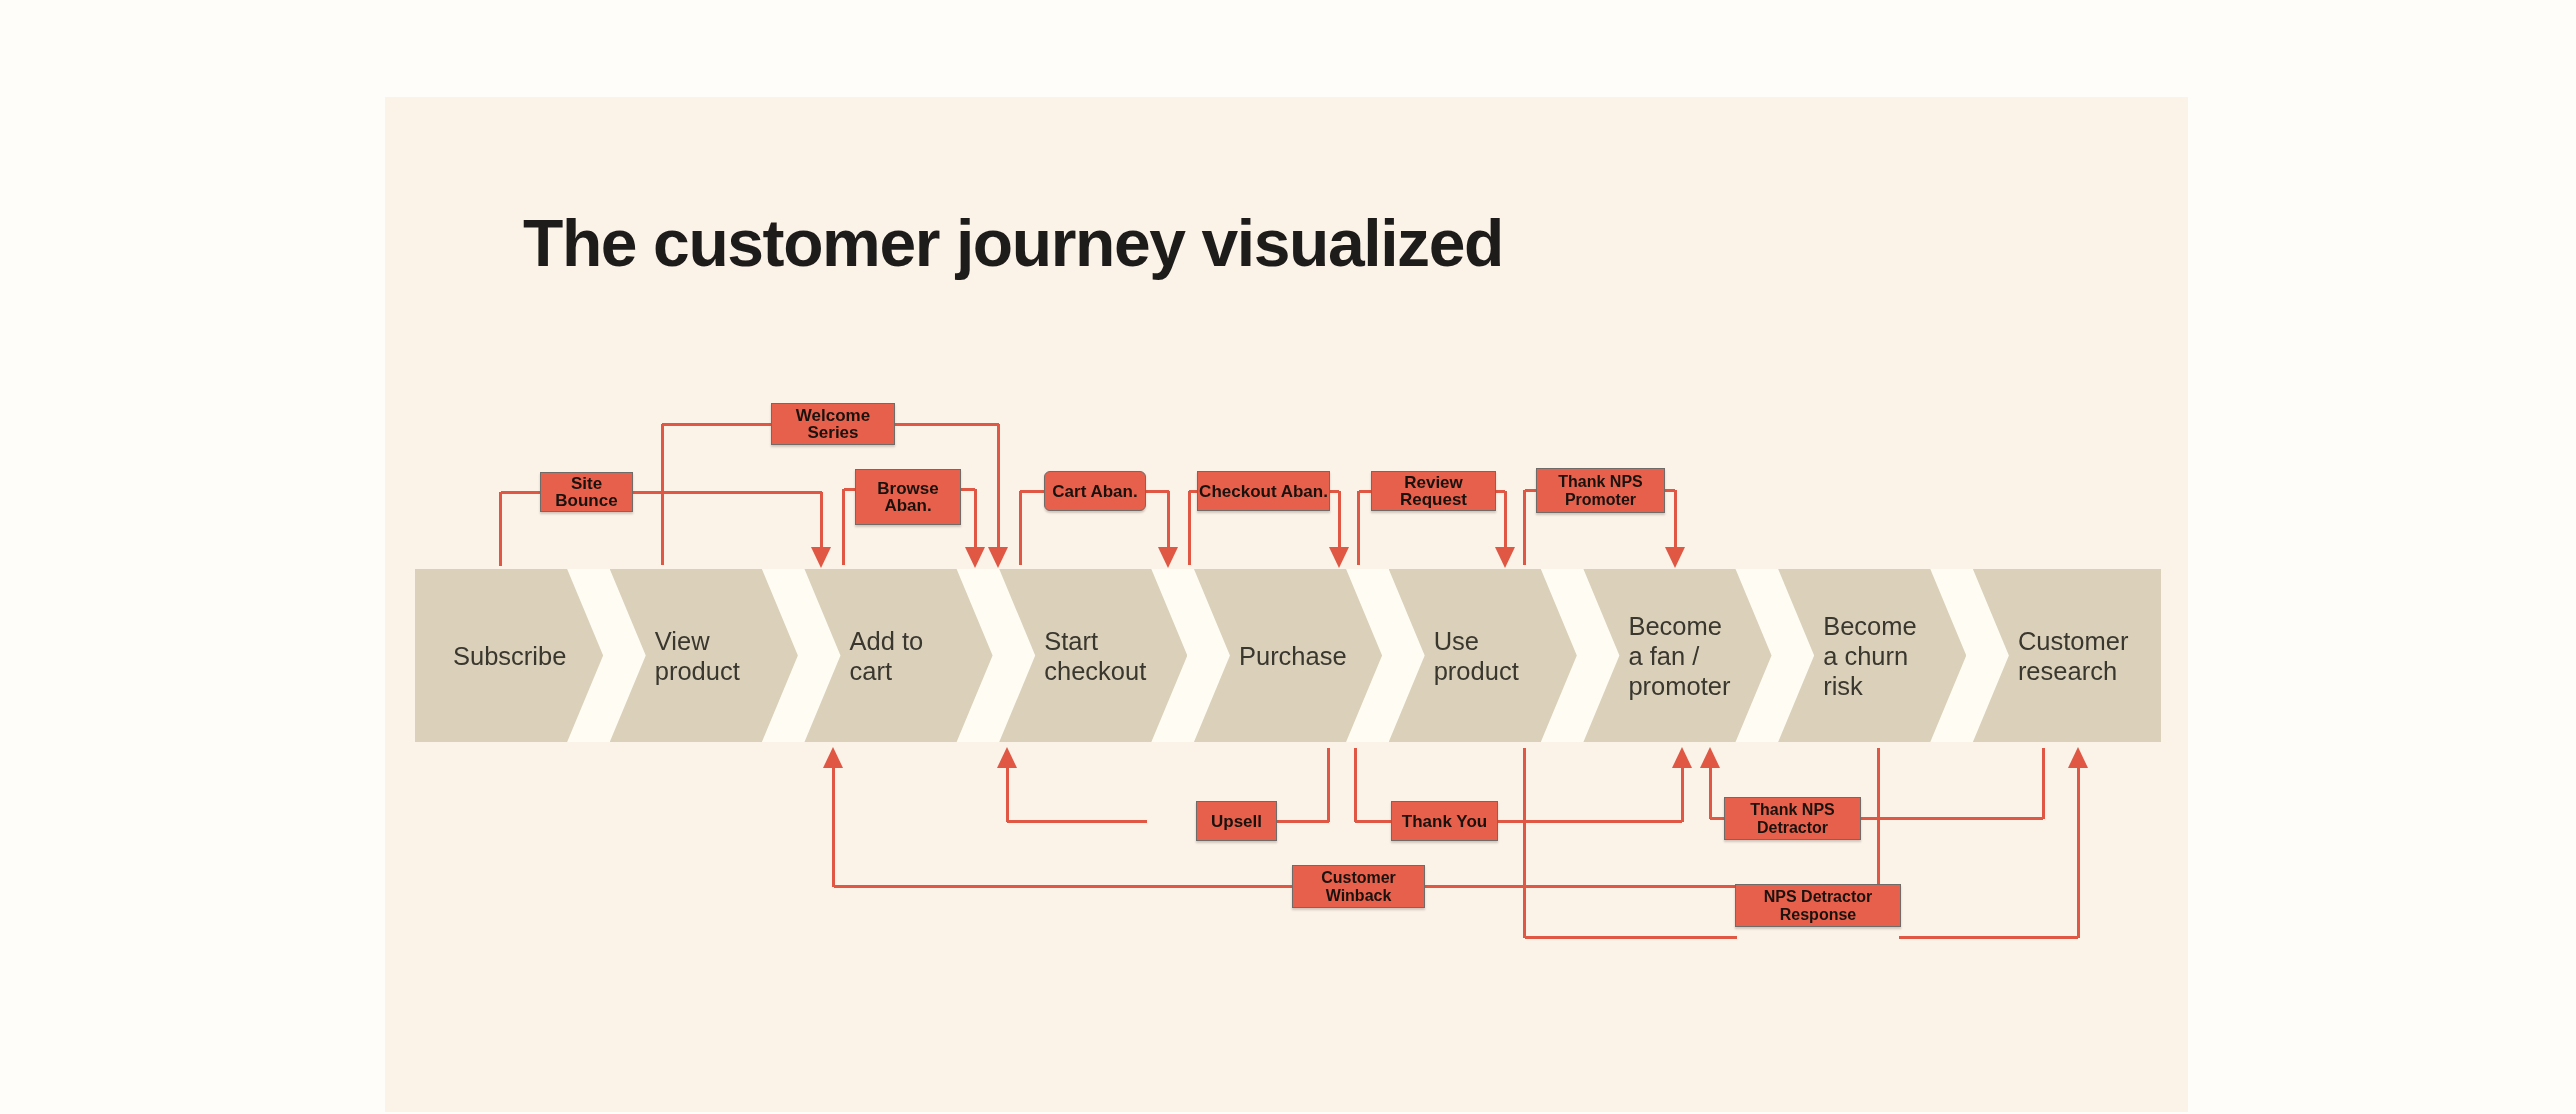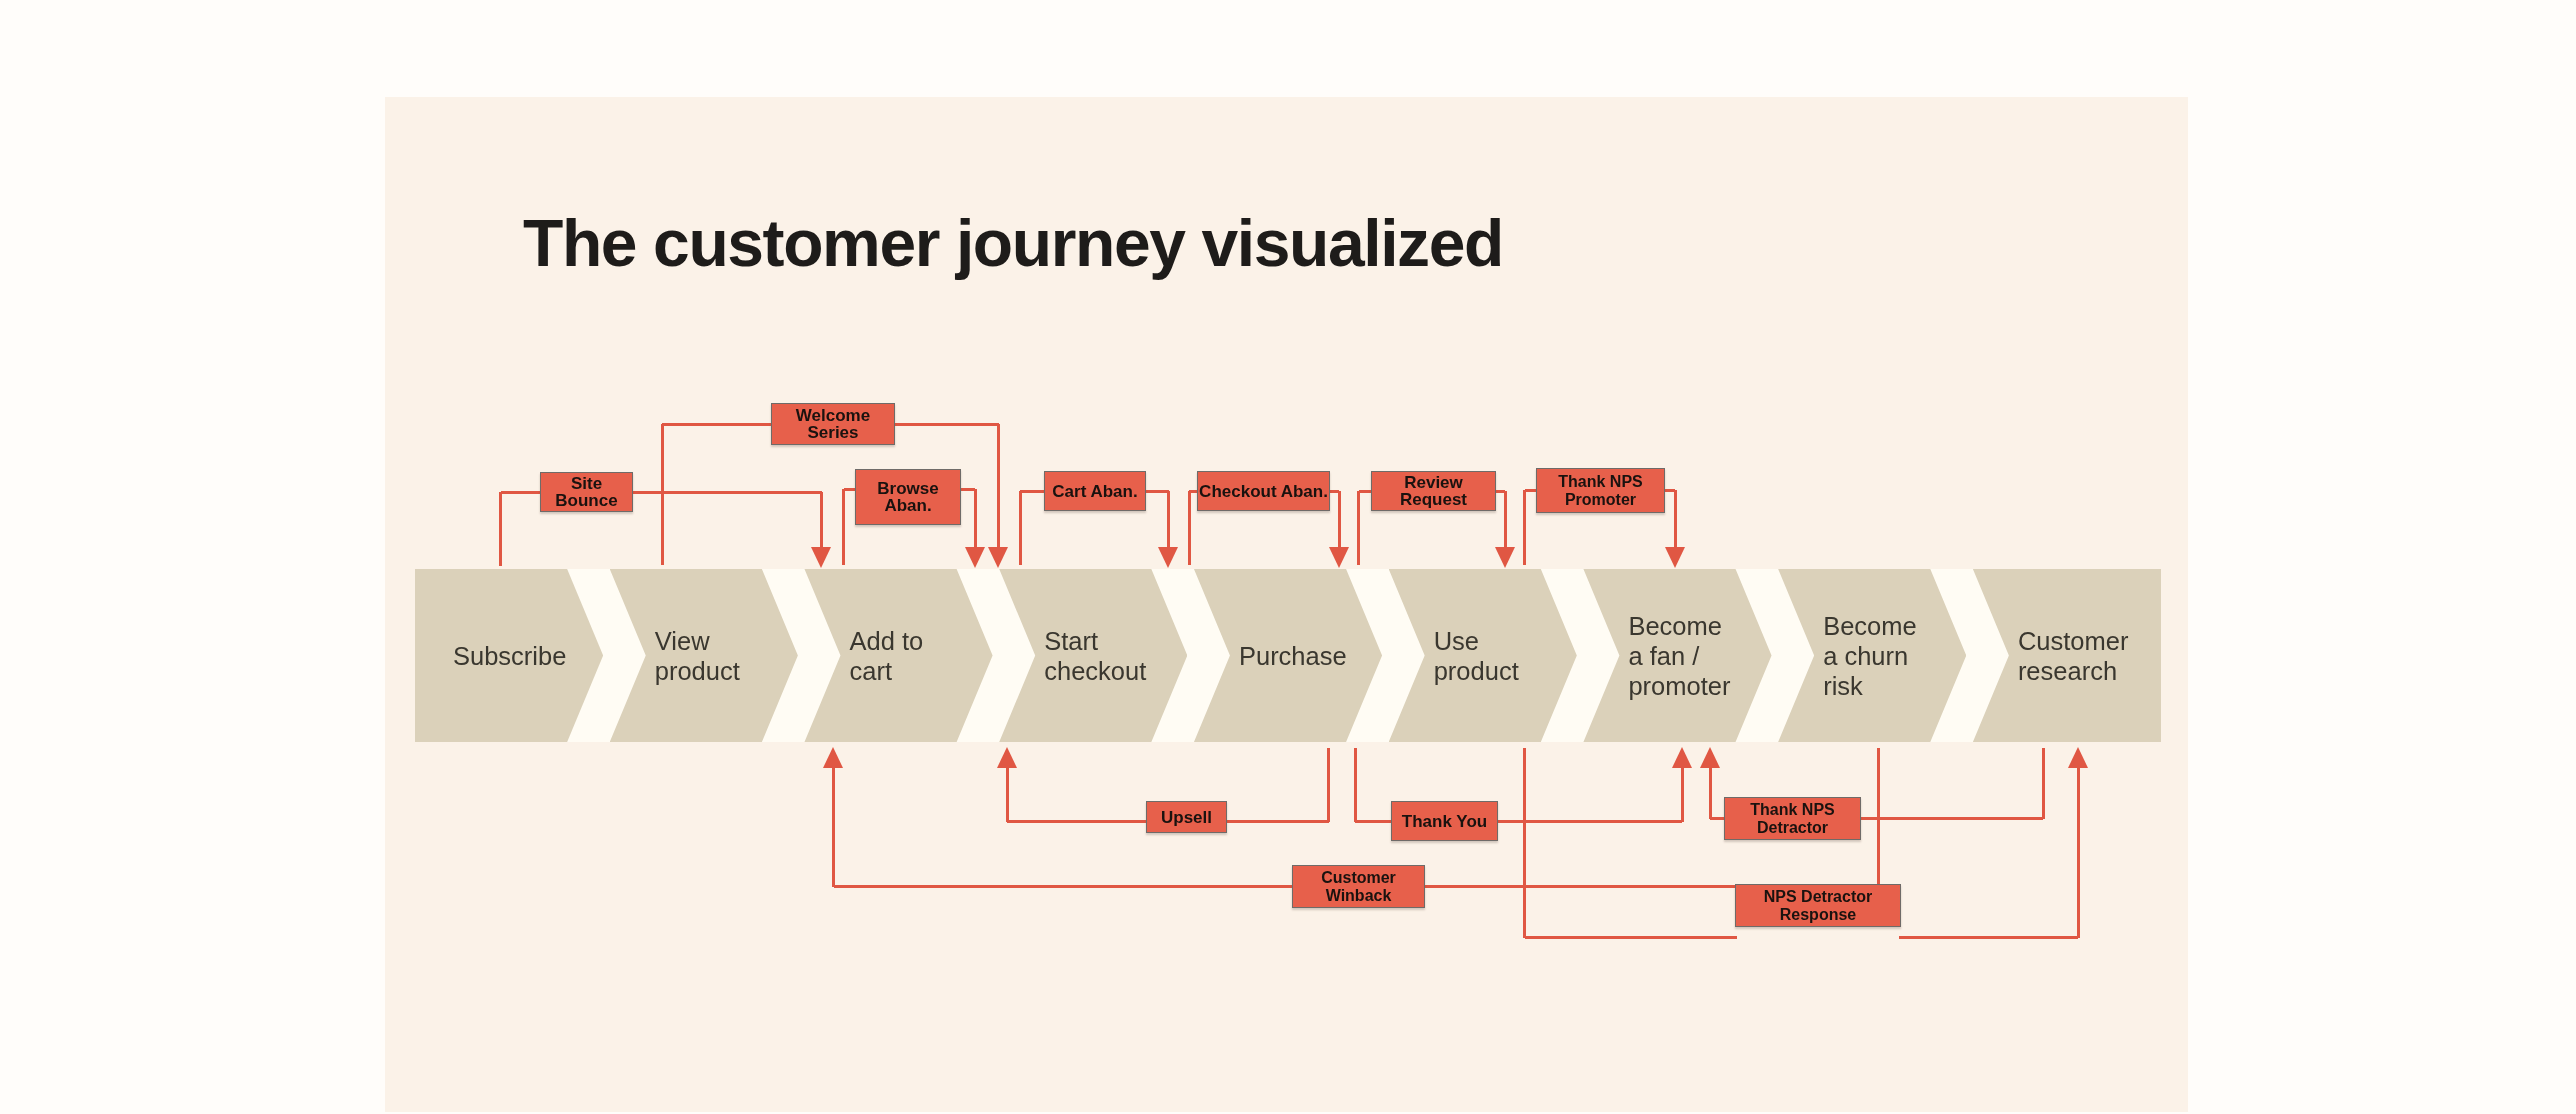--- a/index.html
+++ b/index.html
@@ -138,26 +138,26 @@
       <div class="ln" style="left: 1525px; top: 888px; width: 212px; height: 2.8px;"></div>
       <div class="ln" style="left: 1899px; top: 888px; width: 179px; height: 2.8px;"></div>
       <div class="ln" style="left: 1523px; top: 700px; width: 2.8px; height: 190px;"></div>
       <div class="ln" style="left: 2077px; top: 718px; width: 2.8px; height: 172px;"></div>
       <div class="arr up" style="left: 2068px; top: 699px;"></div>
     </div>
 
   <div class="tp one" id="tp-0" style="left: 540px; top: 424px; width: 93px; height: 40px;">Site Bounce</div>
   <div class="tp one" id="tp-1" style="left: 771px; top: 355px; width: 124px; height: 42px;">Welcome Series</div>
   <div class="tp one" id="tp-2" style="left: 855px; top: 421px; width: 106px; height: 56px;">Browse Aban.</div>
-  <div class="tp one" id="tp-3" style="left: 1044px; top: 423px; width: 102px; height: 40px;">Cart Aban.</div>
+  <div class="tp one" id="tp-3" style="left: 1044px; top: 423px; width: 102px; height: 40px; border-radius: 6px;">Cart Aban.</div>
   <div class="tp one" id="tp-4" style="left: 1197px; top: 423px; width: 133px; height: 40px;">Checkout Aban.</div>
   <div class="tp one" id="tp-5" style="left: 1371px; top: 423px; width: 125px; height: 40px;">Review Request</div>
   <div class="tp two" id="tp-6" style="left: 1536px; top: 420px; width: 129px; height: 45px;">Thank NPS
 Promoter</div>
-  <div class="tp one" id="tp-7" style="left: 1146px; top: 753px; width: 81px; height: 32px; text-align: center;">Upsell</div>
+  <div class="tp one" id="tp-7" style="left: 1196px; top: 753px; width: 81px; height: 40px; text-align: center;">Upsell</div>
   <div class="tp one" id="tp-8" style="left: 1391px; top: 753px; width: 107px; height: 40px;">Thank You</div>
   <div class="tp two" id="tp-9" style="left: 1724px; top: 749px; width: 137px; height: 43px;">Thank NPS
 Detractor</div>
   <div class="tp two" id="tp-10" style="left: 1292px; top: 817px; width: 133px; height: 43px;">Customer
 Winback</div>
   <div class="tp two" id="tp-11" style="left: 1735px; top: 836px; width: 166px; height: 43px;">NPS Detractor
 Response</div>
 </div>
 
 

